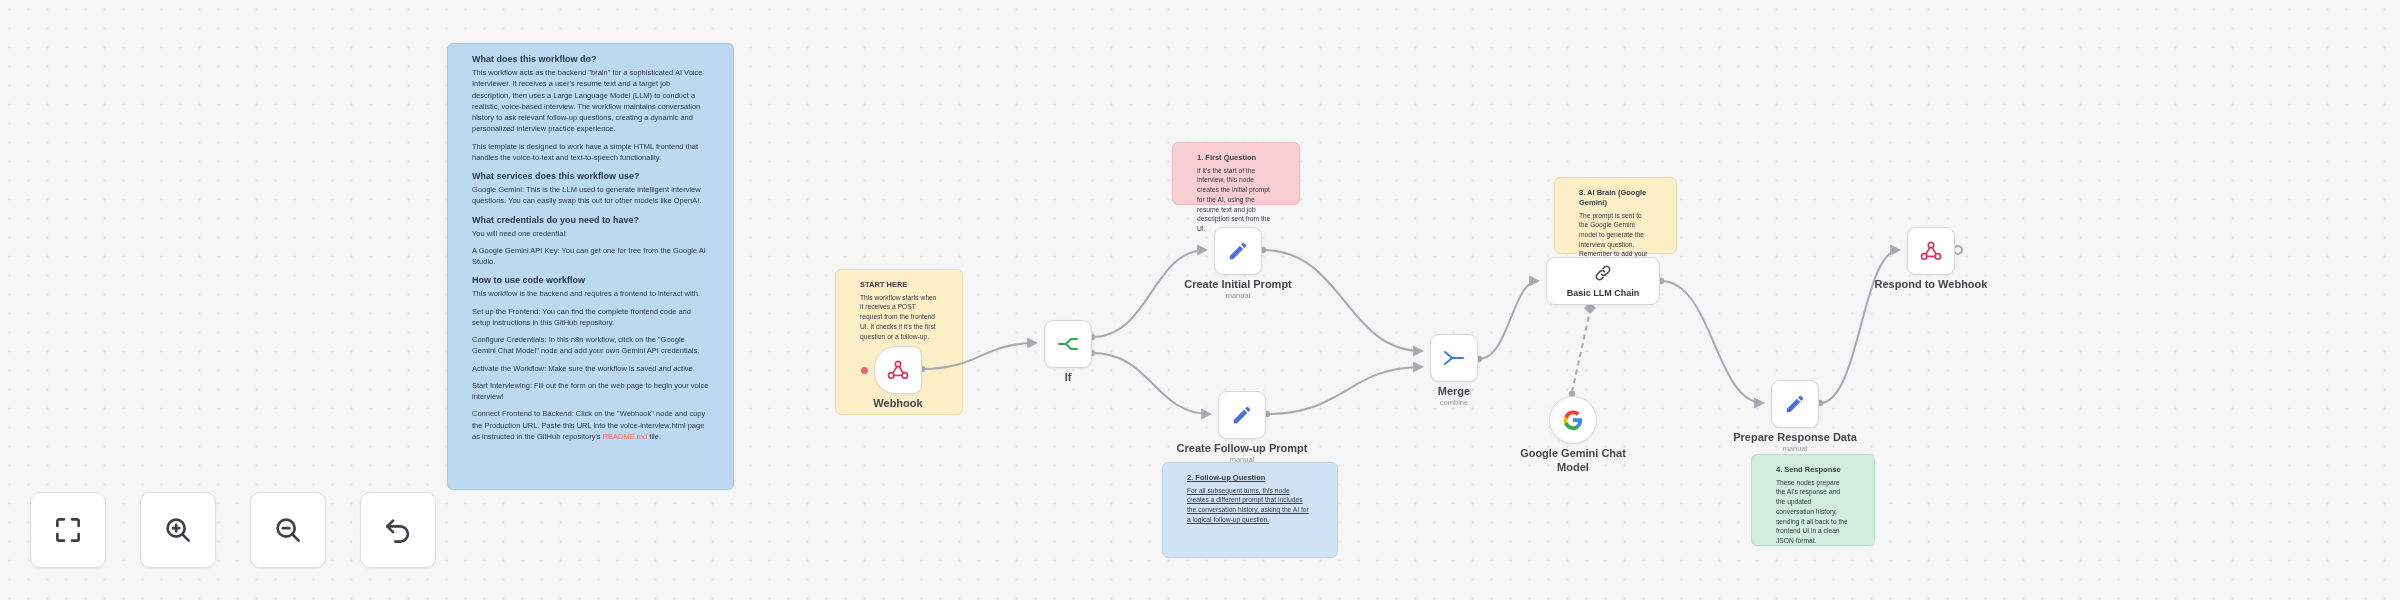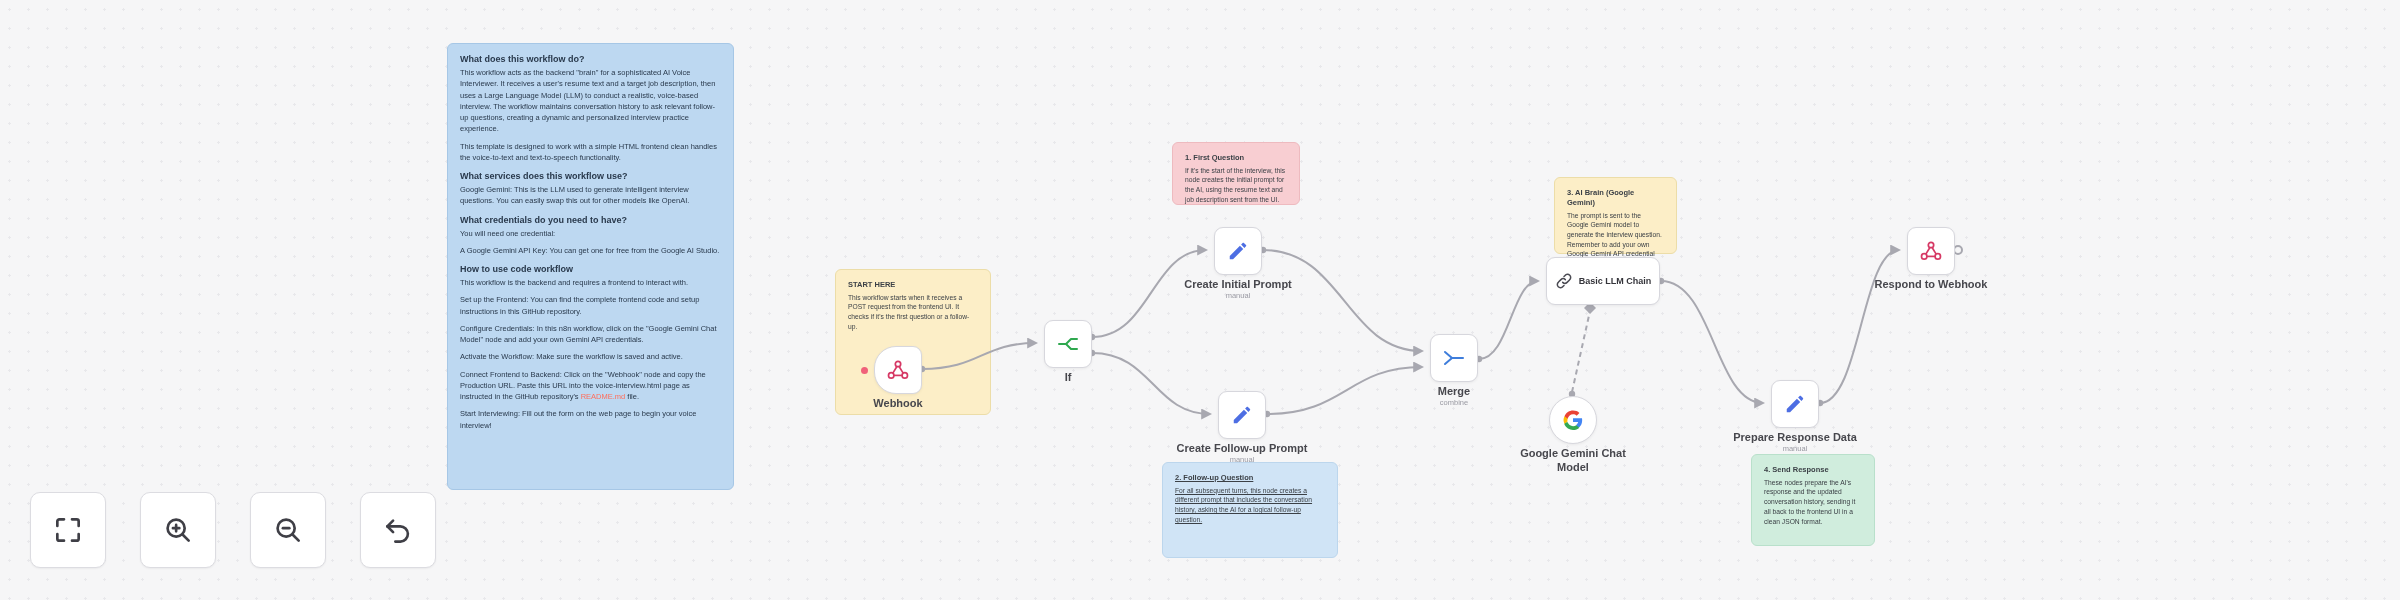--- a/index.html
+++ b/index.html
@@ -1,39 +1,39 @@
 <!DOCTYPE html>
 <html><head>
 <meta charset="utf-8">
 <style>
   html,body{margin:0;padding:0;background:#f6f6f7;font-family:"Liberation Sans",sans-serif;}
   .canvas{position:relative;width:2400px;height:600px;overflow:hidden;
     background-color:#f6f6f7;
     background-image:radial-gradient(#e8e8eb 1.2px,transparent 1.2px);
     background-size:19px 19px;}
   
-  .sticky{position:absolute;border-radius:6px;padding:10px 12px;box-sizing:border-box;
+  .sticky{position:absolute;border-radius:6px;padding:10px 24px;box-sizing:border-box;
     border:1px solid rgba(0,0,0,.06);color:#3b4046;z-index:1;}
   .big-blue{background:#bdd8f1;border-color:#a6c7e6;color:#29394c;}
   .yellow{background:#fceec7;border-color:#ecdda8;}
   .pink{background:#f8ced2;border-color:#eebabf;}
   .lblue{background:#d0e4f6;border-color:#bcd6ed;}
   .green{background:#d0eddd;border-color:#b9e0cb;}
   .mh{font-weight:bold;font-size:9px;margin:8px 0 3px;}
   .mh:first-child{margin-top:0;}
   .mp{margin:0 0 6px;font-size:7.5px;line-height:1.5;}
   .link{color:#ff6d5a;}
   .s-h{font-weight:bold;font-size:7.5px;margin-bottom:3px;line-height:1.3;}
   .s-b{font-size:6.7px;line-height:1.45;}
   
   .wires{position:absolute;left:0;top:0;z-index:2;pointer-events:none;}
   
   .node{position:absolute;z-index:3;cursor:pointer;}
   .nbox{width:46px;height:46px;background:#ffffff;border:1.6px solid #d7d7dd;border-radius:9px;
-    display:flex;align-items:center;justify-content:center;box-shadow:0 1px 3px rgba(0,0,0,.06);}
+    display:flex;align-items:center;justify-content:center;box-shadow:0 1px 3px rgba(0,0,0,.06);flex-direction:column;}
   .trigger .nbox{border-radius:22px 9px 9px 22px;}
   .cbox{border-radius:50% !important;}
   .wbox{width:112px;gap:6px;font-size:9px;font-weight:bold;color:#35353b;}
   .wlabel{white-space:nowrap;}
   .nlabel{position:absolute;top:51px;left:50%;width:150px;margin-left:-75px;text-align:center;
     font-size:11px;font-weight:bold;color:#47474d;white-space:nowrap;}
   .nlabel.wrap{white-space:normal;width:112px;margin-left:-56px;line-height:1.25;}
   .nsub{position:absolute;top:64px;left:50%;width:150px;margin-left:-75px;text-align:center;
     font-size:7.5px;color:#9a9aa3;white-space:nowrap;}
   .tdot{position:absolute;left:-13px;top:50%;width:7px;height:7px;margin-top:-3.5px;border-radius:50%;
@@ -45,36 +45,36 @@
   .ctl svg{stroke:#3f3f46;}
 </style>
 </head>
 <body>
 
 <div class="canvas">
 
   <div class="sticky big-blue" style="left:447px;top:43px;width:287px;height:447px;">
     <div class="mh">What does this workflow do?</div>
     <p class="mp">This workflow acts as the backend "brain" for a sophisticated AI Voice Interviewer. It receives a user's resume text and a target job description, then uses a Large Language Model (LLM) to conduct a realistic, voice-based interview. The workflow maintains conversation history to ask relevant follow-up questions, creating a dynamic and personalized interview practice experience.</p>
-    <p class="mp">This template is designed to work with a simple HTML frontend clean handles the voice-to-text and text-to-speech functionality.</p>
+    <p class="mp">This template is designed to work have a simple HTML frontend that handles the voice-to-text and text-to-speech functionality.</p>
     <div class="mh">What services does this workflow use?</div>
     <p class="mp">Google Gemini: This is the LLM used to generate intelligent interview questions. You can easily swap this out for other models like OpenAI.</p>
     <div class="mh">What credentials do you need to have?</div>
     <p class="mp">You will need one credential:</p>
     <p class="mp">A Google Gemini API Key: You can get one for free from the Google AI Studio.</p>
     <div class="mh">How to use code workflow</div>
     <p class="mp">This workflow is the backend and requires a frontend to interact with.</p>
     <p class="mp">Set up the Frontend: You can find the complete frontend code and setup instructions in this GitHub repository.</p>
     <p class="mp">Configure Credentials: In this n8n workflow, click on the "Google Gemini Chat Model" node and add your own Gemini API credentials.</p>
     <p class="mp">Activate the Workflow: Make sure the workflow is saved and active.</p>
+    <p class="mp">Start Interviewing: Fill out the form on the web page to begin your voice interview!</p>
     <p class="mp"><span>Connect Frontend to Backend: Click on the "Webhook" node and copy the Production URL. Paste this URL into the voice-interview.html page as instructed in the GitHub repository's </span><span class="link">README.md</span><span> file.</span></p>
-    <p class="mp">Start Interviewing: Fill out the form on the web page to begin your voice interview!</p>
-  </div>
-
-  <div class="sticky yellow" style="left:835px;top:269px;width:156px;height:146px;">
+  </div>
+
+  <div class="sticky yellow" style="left:835px;top:269px;width:128px;height:146px;">
     <div class="s-h">START HERE</div>
     <div class="s-b">This workflow starts when it receives a POST request from the frontend UI. It checks if it's the first question or a follow-up.</div>
   </div>
 
   <div class="sticky pink" style="left:1172px;top:142px;width:128px;height:63px;">
     <div class="s-h">1. First Question</div>
     <div class="s-b">If it's the start of the interview, this node creates the initial prompt for the AI, using the resume text and job description sent from the UI.</div>
   </div>
 
   <div class="sticky lblue" style="left:1162px;top:462px;width:176px;height:96px;text-decoration:underline;">

